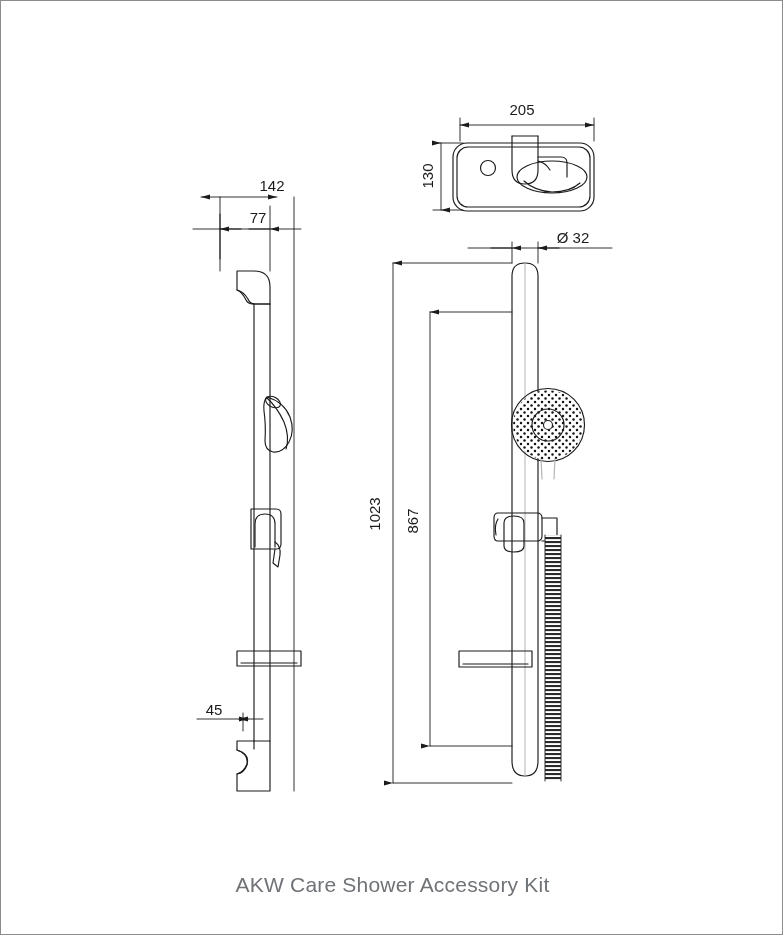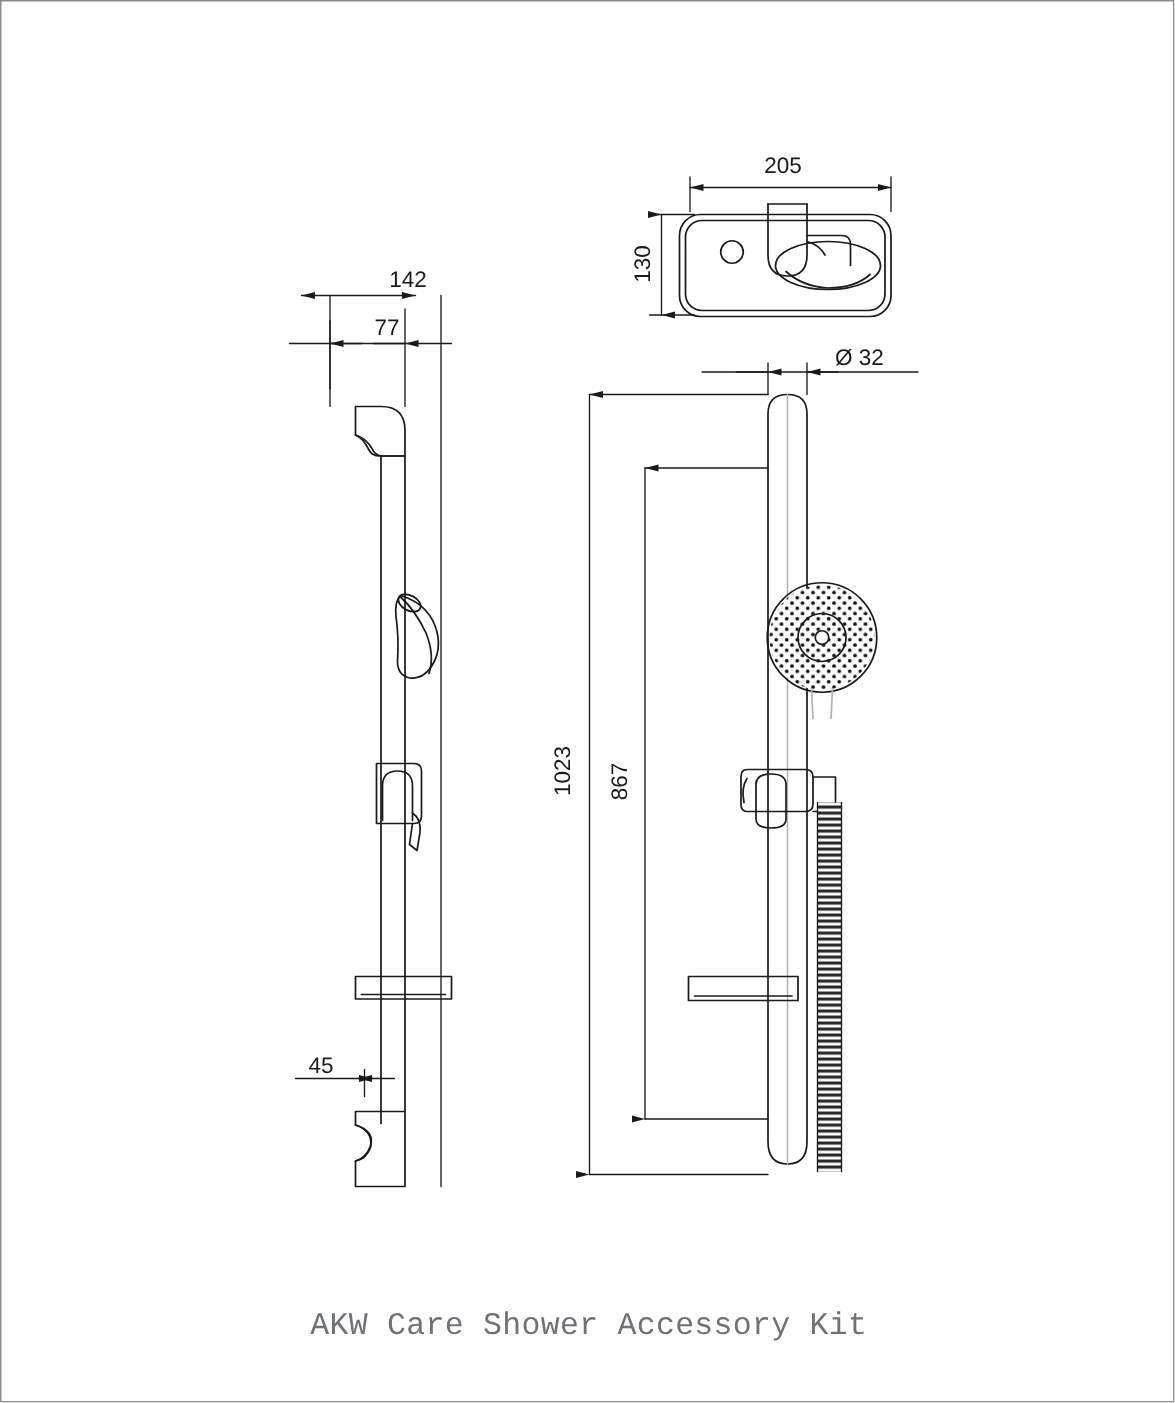--- a/index.html
+++ b/index.html
@@ -23,21 +23,21 @@
   }
   .caption{
     position:absolute;
     left:0;
     top:872px;
     width:783px;
     text-align:center;
     font-size:21px;
     color:#6f7276;
     letter-spacing:0.2px;
-    font-family:Liberation Mono, monospace;
+    font-family:Liberation Sans, sans-serif;
   }
   svg{display:block;}
   .dimtxt{
     font-family:"Liberation Sans", sans-serif;
     font-size:15px;
     fill:#1b1b1b;
   }
 </style>
 </head>
 <body>

